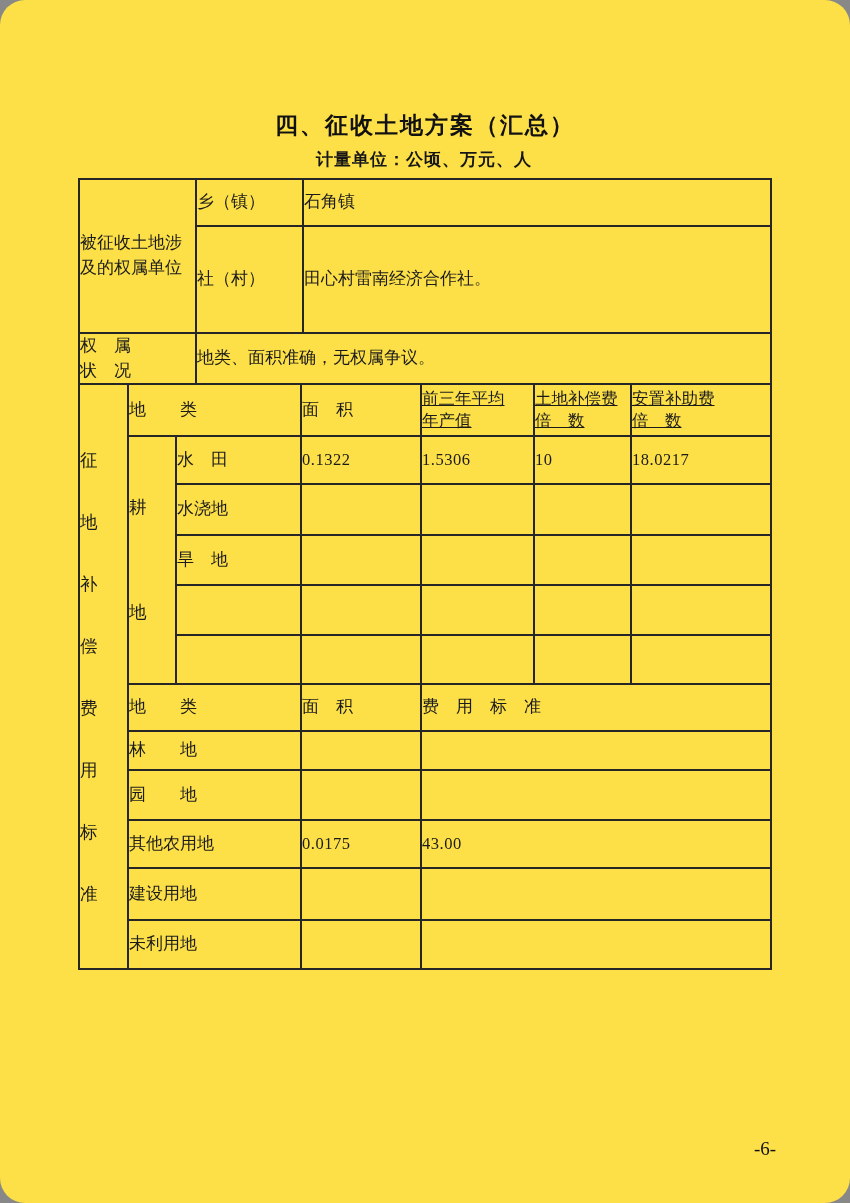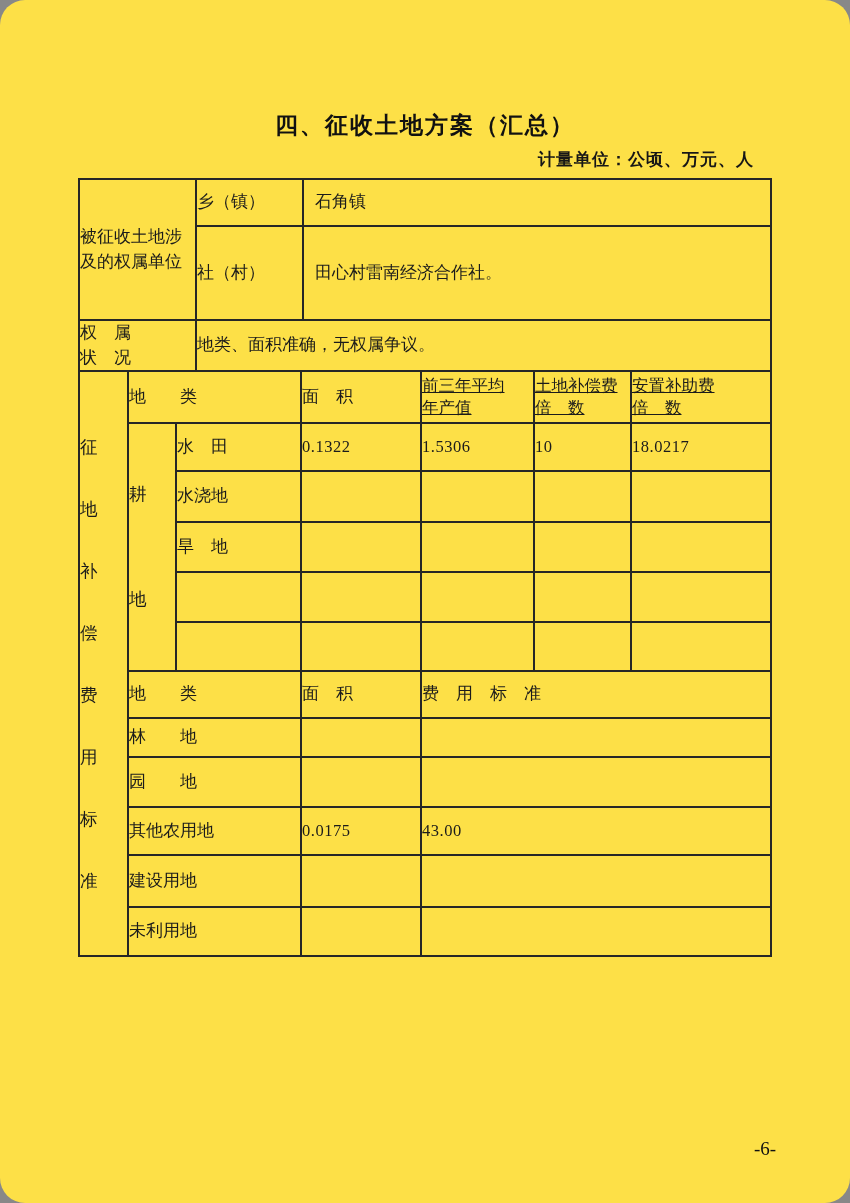--- a/index.html
+++ b/index.html
@@ -19,22 +19,22 @@
     left: 0; top: 110px; width: 850px;
     text-align: center;
     font-family: "Liberation Sans", "DejaVu Sans", sans-serif;
     font-weight: bold;
     font-size: 23px;
     letter-spacing: 2px;
     color: #111;
   }
   .unit-note {
     position: absolute;
-    left: 62px; top: 148px; width: 692px;
-    text-align: right;
+    left: 78px; top: 148px; width: 692px;
+    text-align: center;
     font-family: "Liberation Sans", "DejaVu Sans", sans-serif;
     font-weight: 600;
     font-size: 17px;
     letter-spacing: 1px;
     color: #161616;
   }
   .table-wrap {
     position: absolute;
     left: 78px; top: 178px; width: 692px;
   }
@@ -46,21 +46,21 @@
   .t2 { margin-top: -2px; }
   td {
     border: 2px solid #262626;
     vertical-align: middle;
     font-size: 17px;
     padding: 0;
     overflow: hidden;
     white-space: pre-line;
     line-height: 1.45;
   }
-  td.al { text-align: left; padding-left: 11px; }
+  td.al { text-align: left; padding-left: 0; }
   td.hdr2 { line-height: 1.35; font-size: 16.5px; text-decoration: underline; }
   td.num { font-size: 16.5px; letter-spacing: 0.5px; }
   td.vlabel { line-height: 62px; font-size: 17.5px; }
   td.vlabel2 { line-height: 105px; font-size: 17.5px; }
   .page-number {
     position: absolute;
     left: 735px; top: 1138px; width: 60px;
     text-align: center;
     font-size: 19px;
     color: #111;
@@ -82,21 +82,21 @@
           <col style="width:107px">
           <col style="width:468px">
         </colgroup>
       <tbody>
           <tr style="height:47px">
         <td rowspan="2">被征收土地涉
 及的权属单位</td>
         <td>乡（镇）</td>
         <td class="al">石角镇</td>
       </tr>
-      <tr style="height:94px">
+      <tr style="height:107px">
         <td>社（村）</td>
         <td class="al">田心村雷南经济合作社。</td>
       </tr>
       <tr style="height:48px">
         <td>权　属
 状　况</td>
         <td colspan="2">地类、面积准确，无权属争议。</td>
       </tr>
     </tbody>
       </table>

